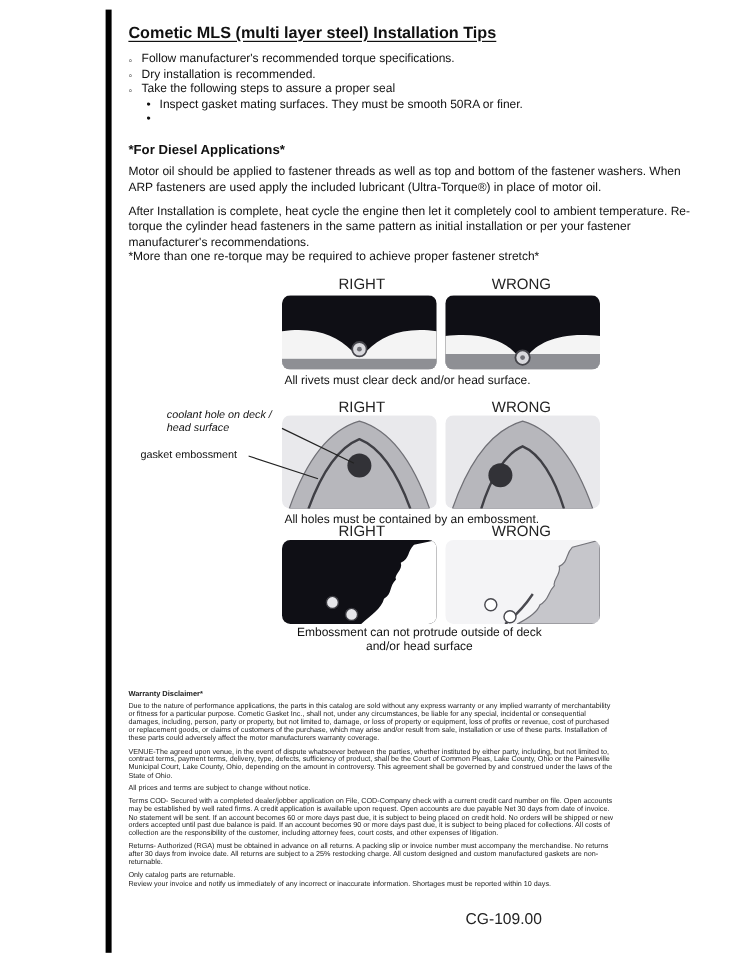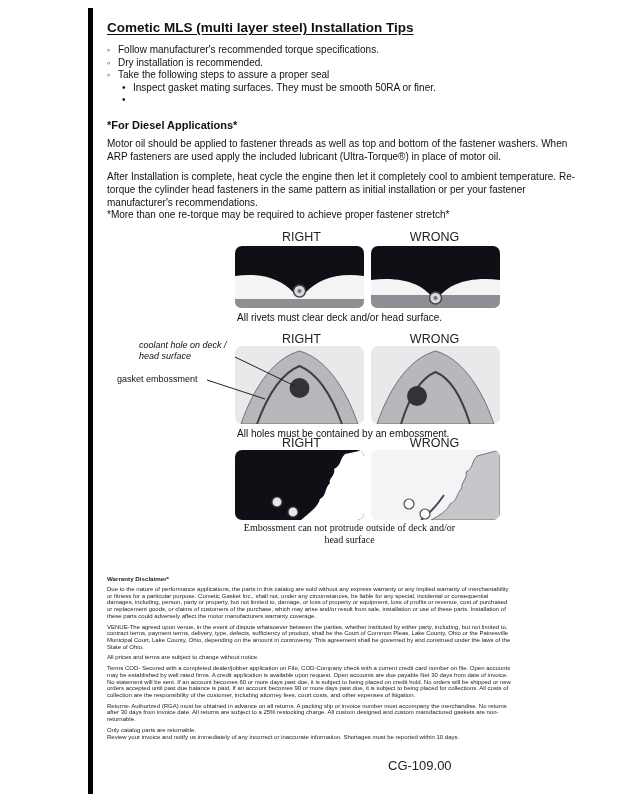--- a/index.html
+++ b/index.html
@@ -25,21 +25,21 @@
   .note { position:absolute; left:107px; top:209px; font-size:10px; }
 
   .diagrams { position:absolute; left:235px; top:228px; width:266px; height:340px; overflow:visible; }
   .dg-head { position:absolute; left:0; width:266px; display:flex; gap:4px; font-size:12.5px; color:#222;justify-content:center; }
   .dg-head span { width:129px; text-align:center; }
   .dg-row { position:absolute; left:0; display:flex; gap:7px; }
   .dg-img { width:129px; border-radius:7px; overflow:hidden; background:#fff; }
   .dg-img svg { display:block; width:100%; height:100%; }
   .h62 { height:62px; } .h78 { height:78px; } .h70 { height:70px; }
   .dg-caption { position:absolute; left:2px; font-size:10px; line-height:12px; color:#111;text-align:center; }
-  .cap3 { width:225px;font-family:Liberation Serif, serif; }
+  .cap3 { width:225px; }
 
   .callout { position:absolute; font-size:9px; line-height:10.5px; color:#111; }
   .c1 { left:-96px; top:112px; width:92px;font-style:italic; }
   .c2 { left:-118px; top:146px; width:110px; white-space:nowrap; }
   .connector { position:absolute; left:-28px; top:116px; width:130px; height:80px; }
 
   .legal { position:absolute; left:107px; top:576px; width:406px; font-size:6px; line-height:1.12; color:#222; }
   .legal-head { font-weight:bold; margin-bottom:3px; font-size:6.2px; }
   .lp { margin:0 0 4px 0; }
   .lp.tight { margin-bottom:0; }

